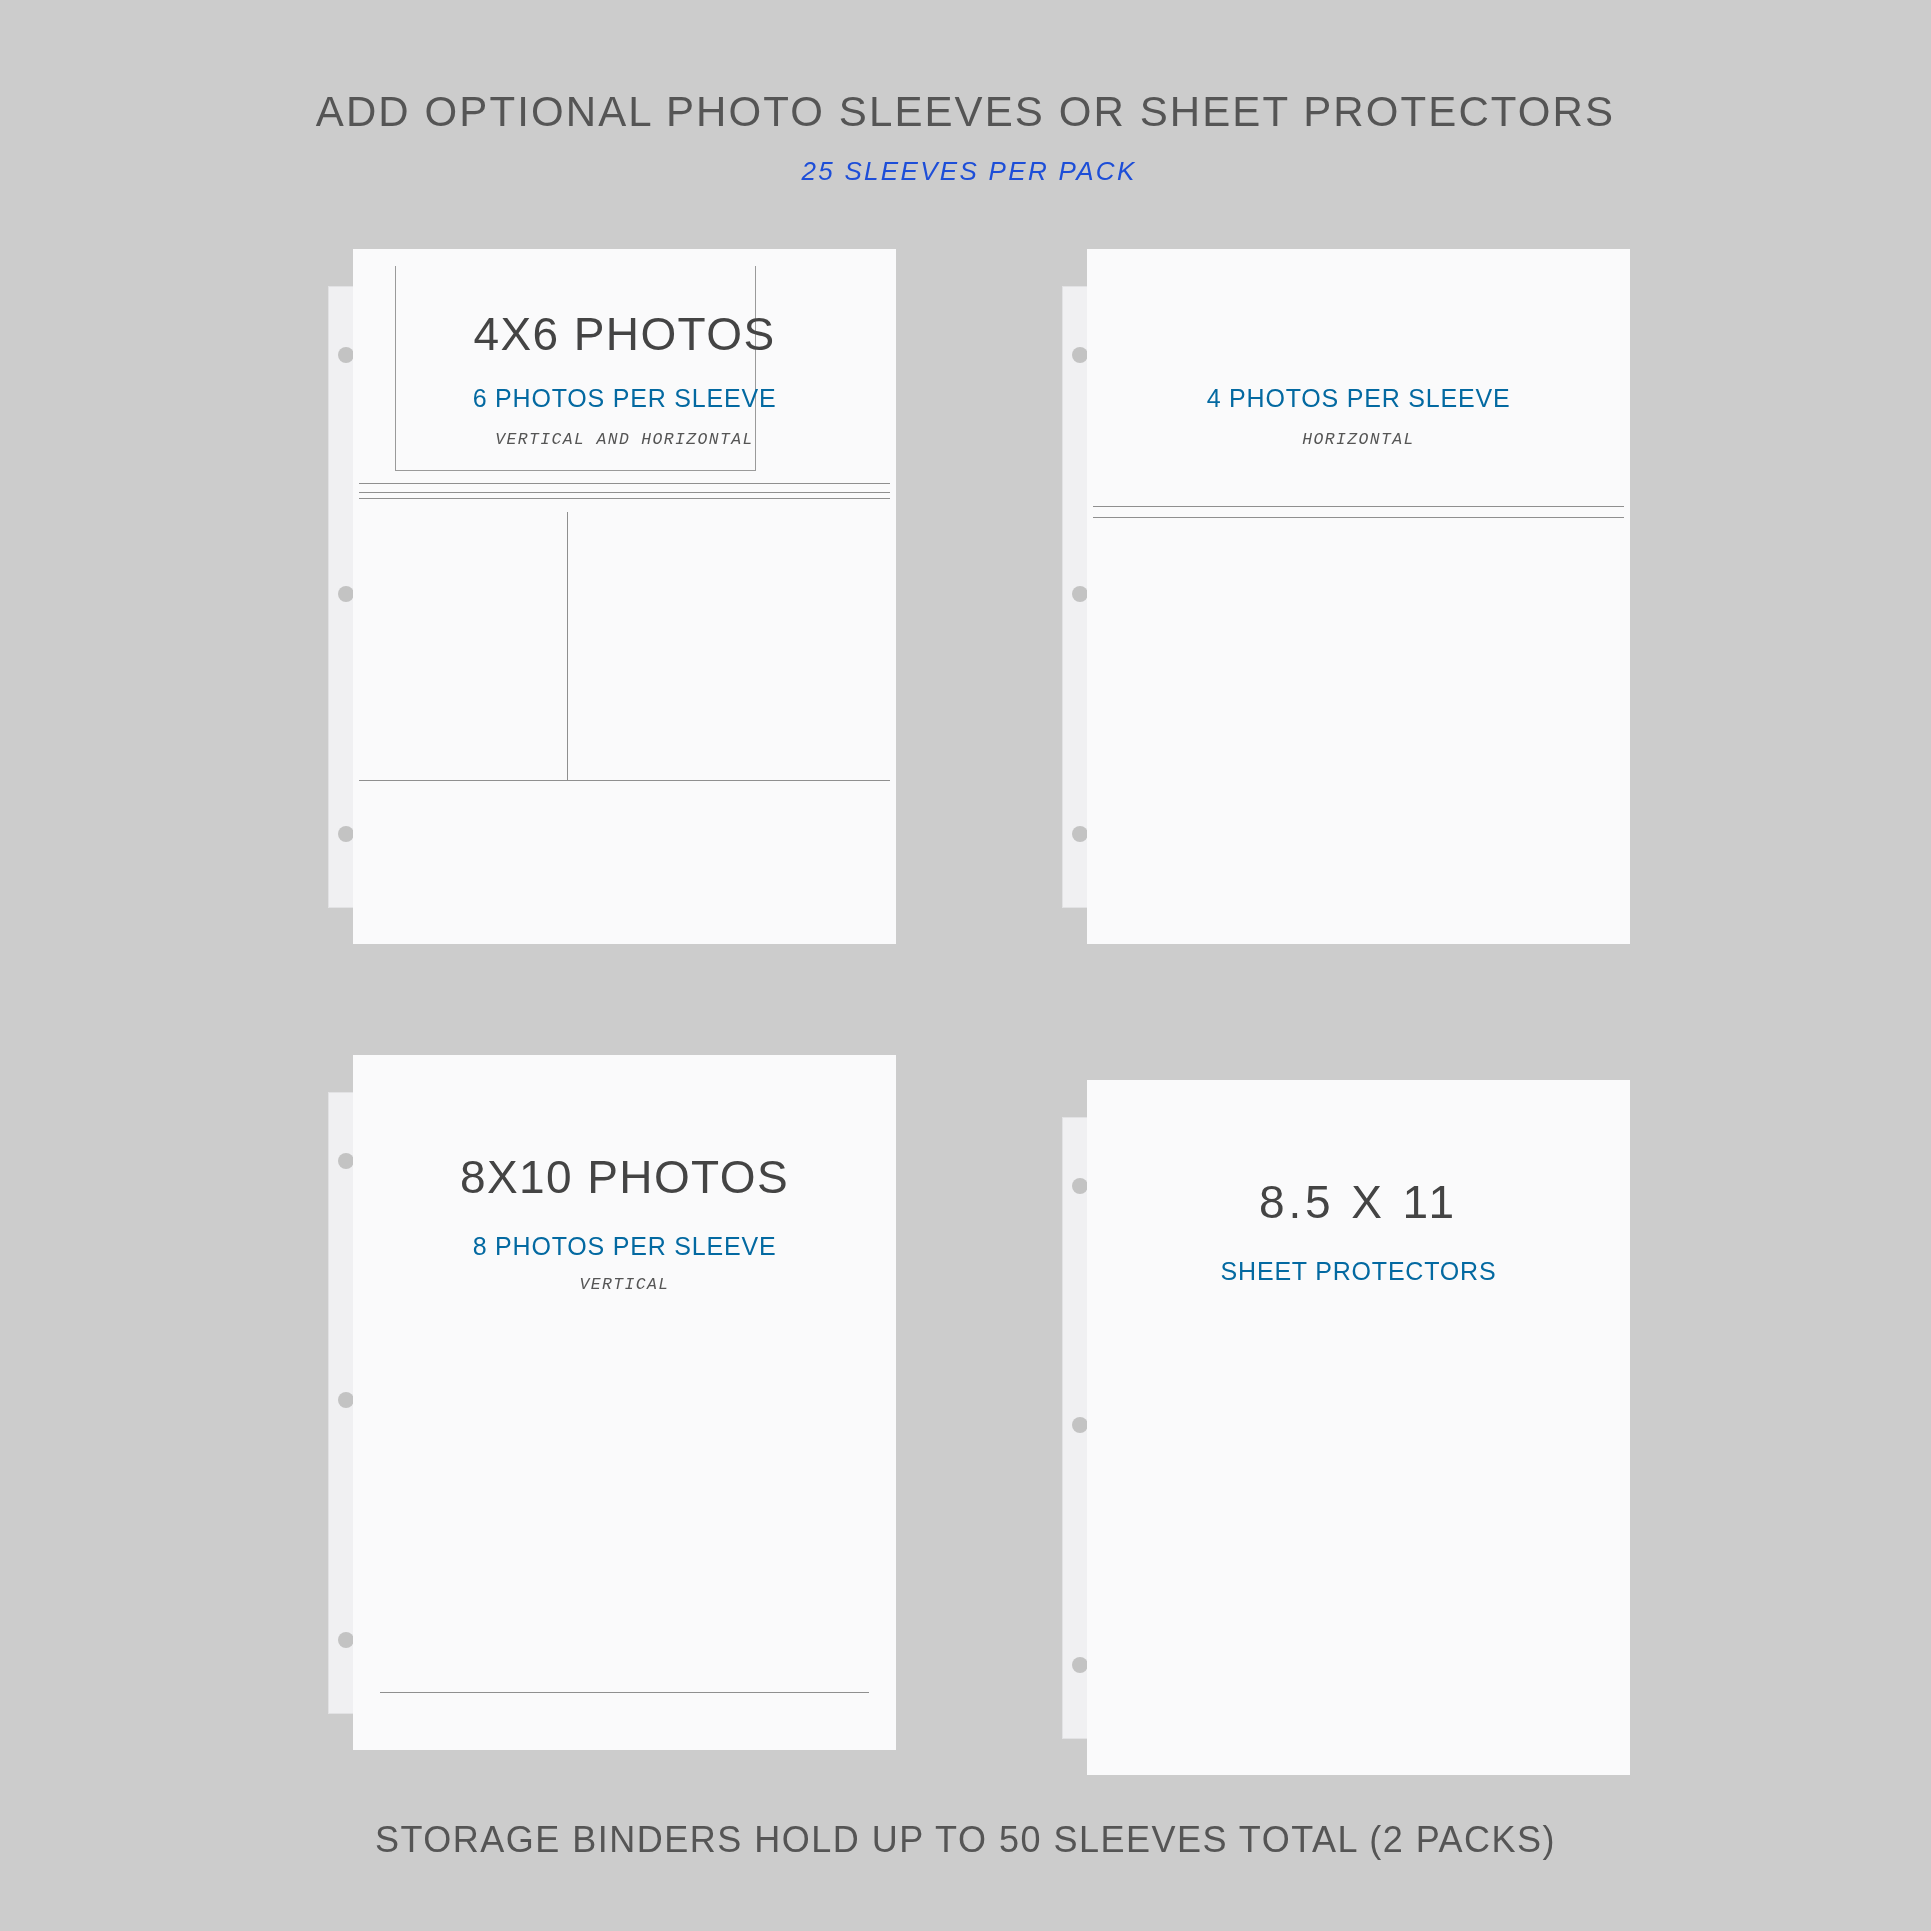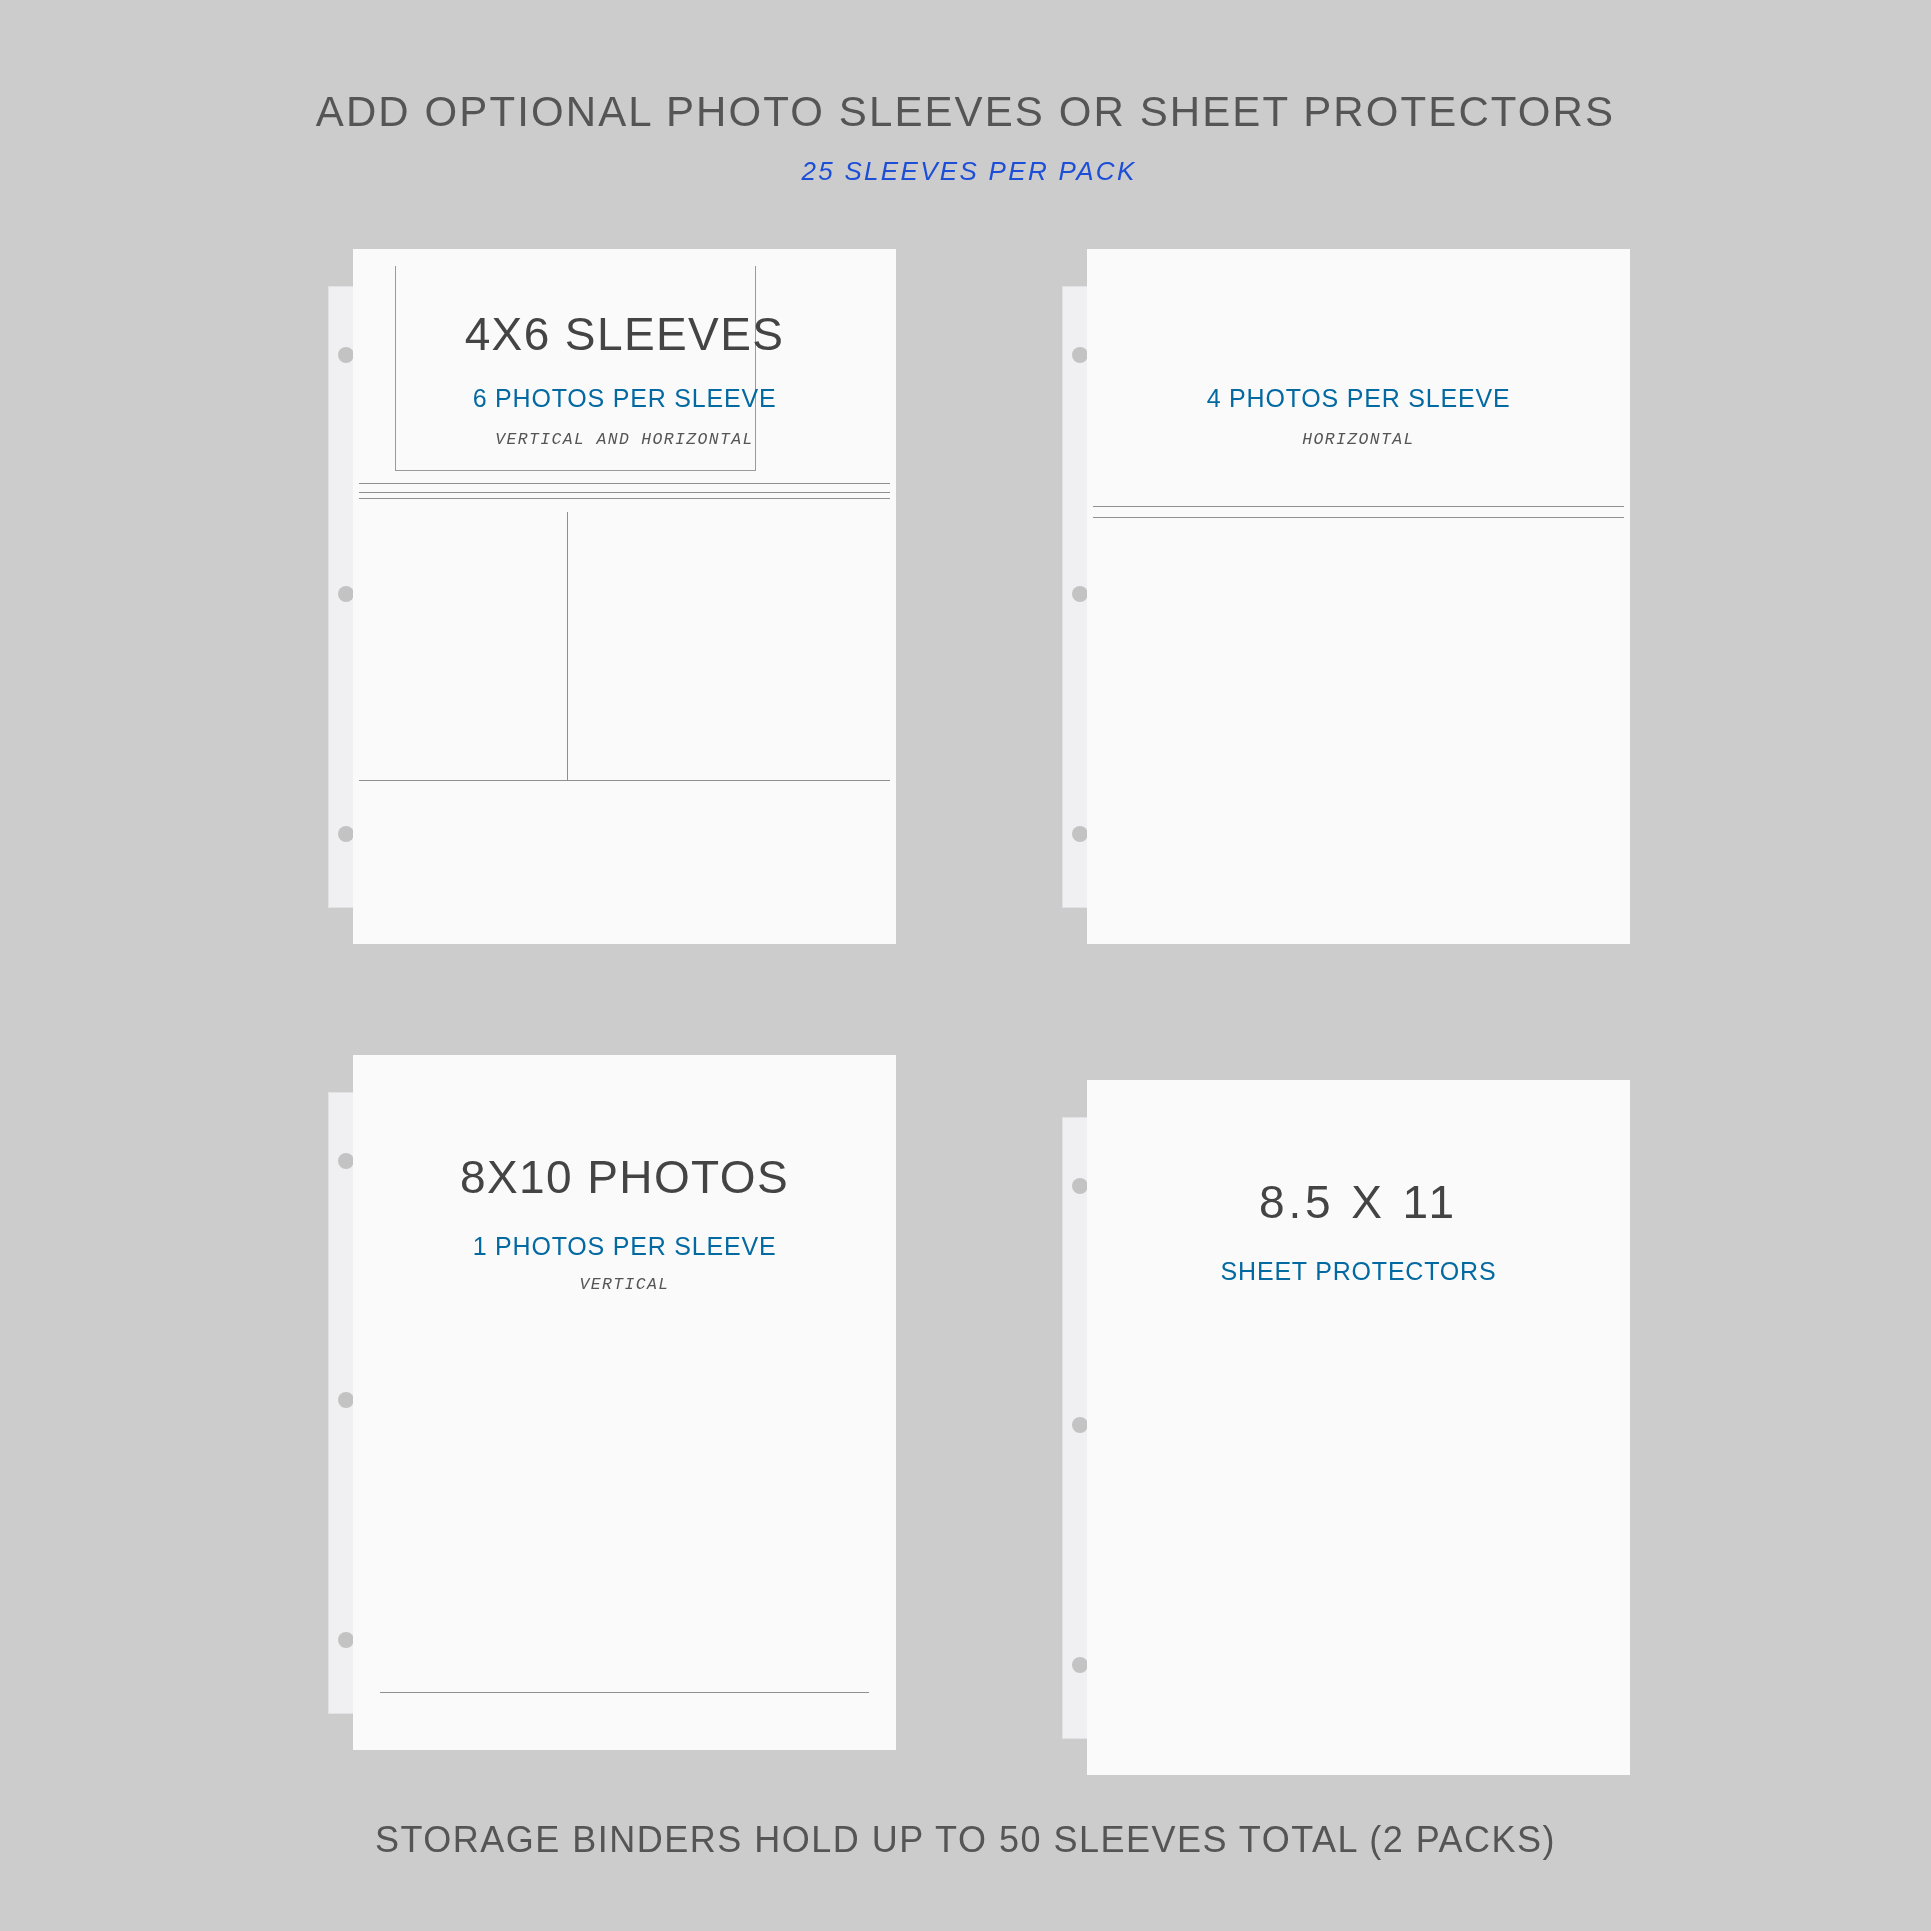--- a/index.html
+++ b/index.html
@@ -186,21 +186,21 @@
   <div class="grid">
 
     <div class="cell r1c1">
       <div class="binder-strip">
         <span class="hole h1"></span>
         <span class="hole h2"></span>
         <span class="hole h3"></span>
       </div>
       <div class="sheet">
         <div class="pocket-box c1-topbox"></div>
-        <div class="sheet-title" style="top:58px;">4X6 SLEEVES</div>
+        <div class="sheet-title" style="top:58px;">4X6 PHOTOS</div>
         <div class="sheet-sub" style="top:135px;">6 PHOTOS PER SLEEVE</div>
         <div class="sheet-note" style="top:181px;">VERTICAL AND HORIZONTAL</div>
         <div class="line-h c1-l1"></div>
         <div class="line-h c1-l2"></div>
         <div class="line-h c1-l3"></div>
         <div class="line-v c1-vmid"></div>
         <div class="line-h c1-lbot"></div>
       </div>
     </div>
 
@@ -219,21 +219,21 @@
     </div>
 
     <div class="cell r2c1">
       <div class="binder-strip">
         <span class="hole h1"></span>
         <span class="hole h2"></span>
         <span class="hole h3"></span>
       </div>
       <div class="sheet">
         <div class="sheet-title" style="top:95px;">8X10 PHOTOS</div>
-        <div class="sheet-sub" style="top:177px;">1 PHOTOS PER SLEEVE</div>
+        <div class="sheet-sub" style="top:177px;">8 PHOTOS PER SLEEVE</div>
         <div class="sheet-note" style="top:220px;">VERTICAL</div>
         <div class="line-h c3-lbot"></div>
       </div>
     </div>
 
     <div class="cell r2c2">
       <div class="binder-strip">
         <span class="hole h1"></span>
         <span class="hole h2"></span>
         <span class="hole h3"></span>

